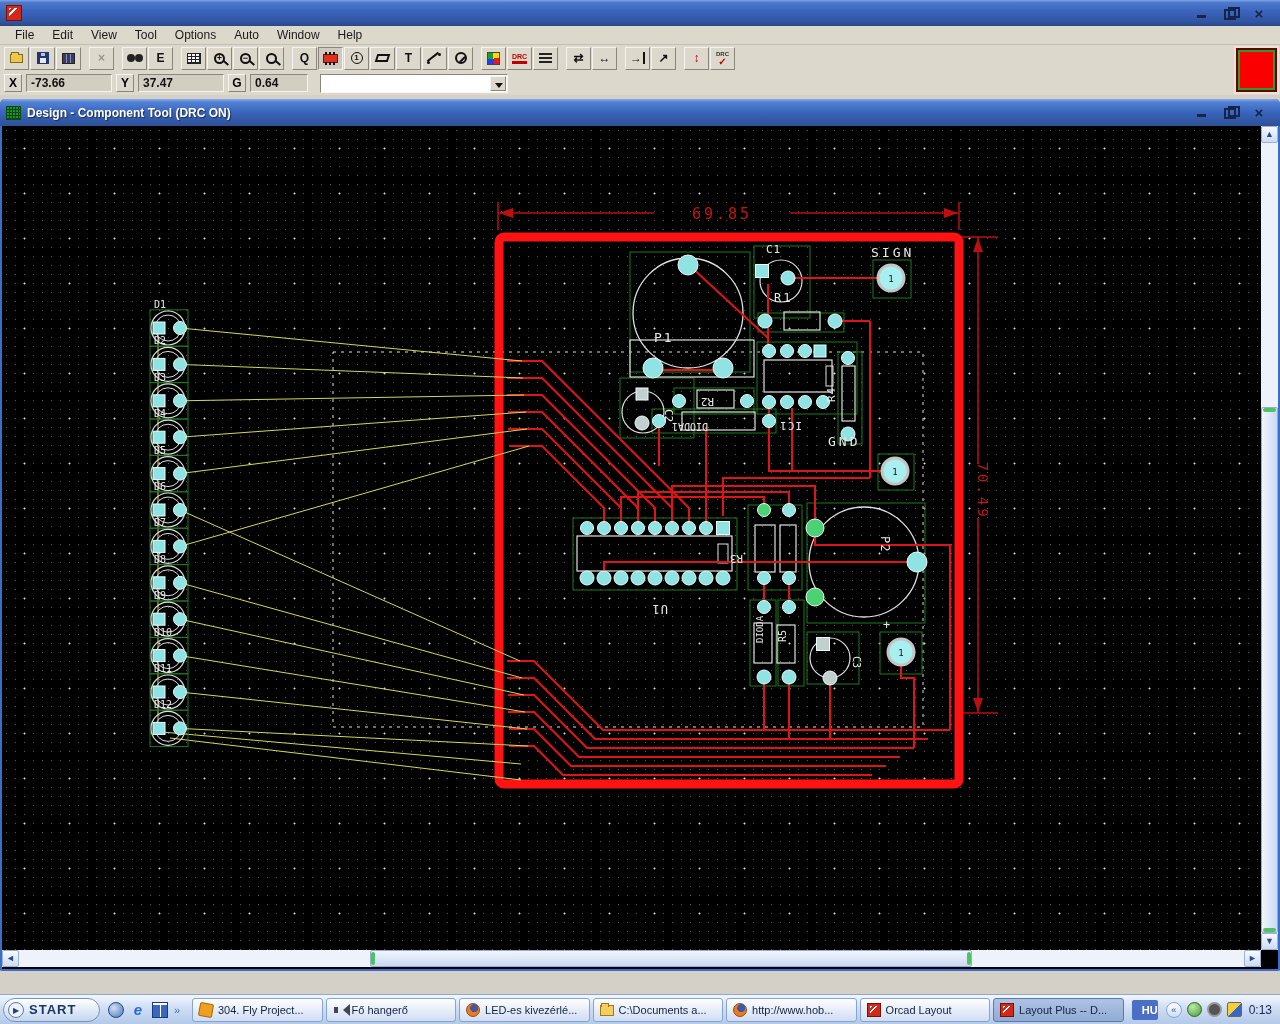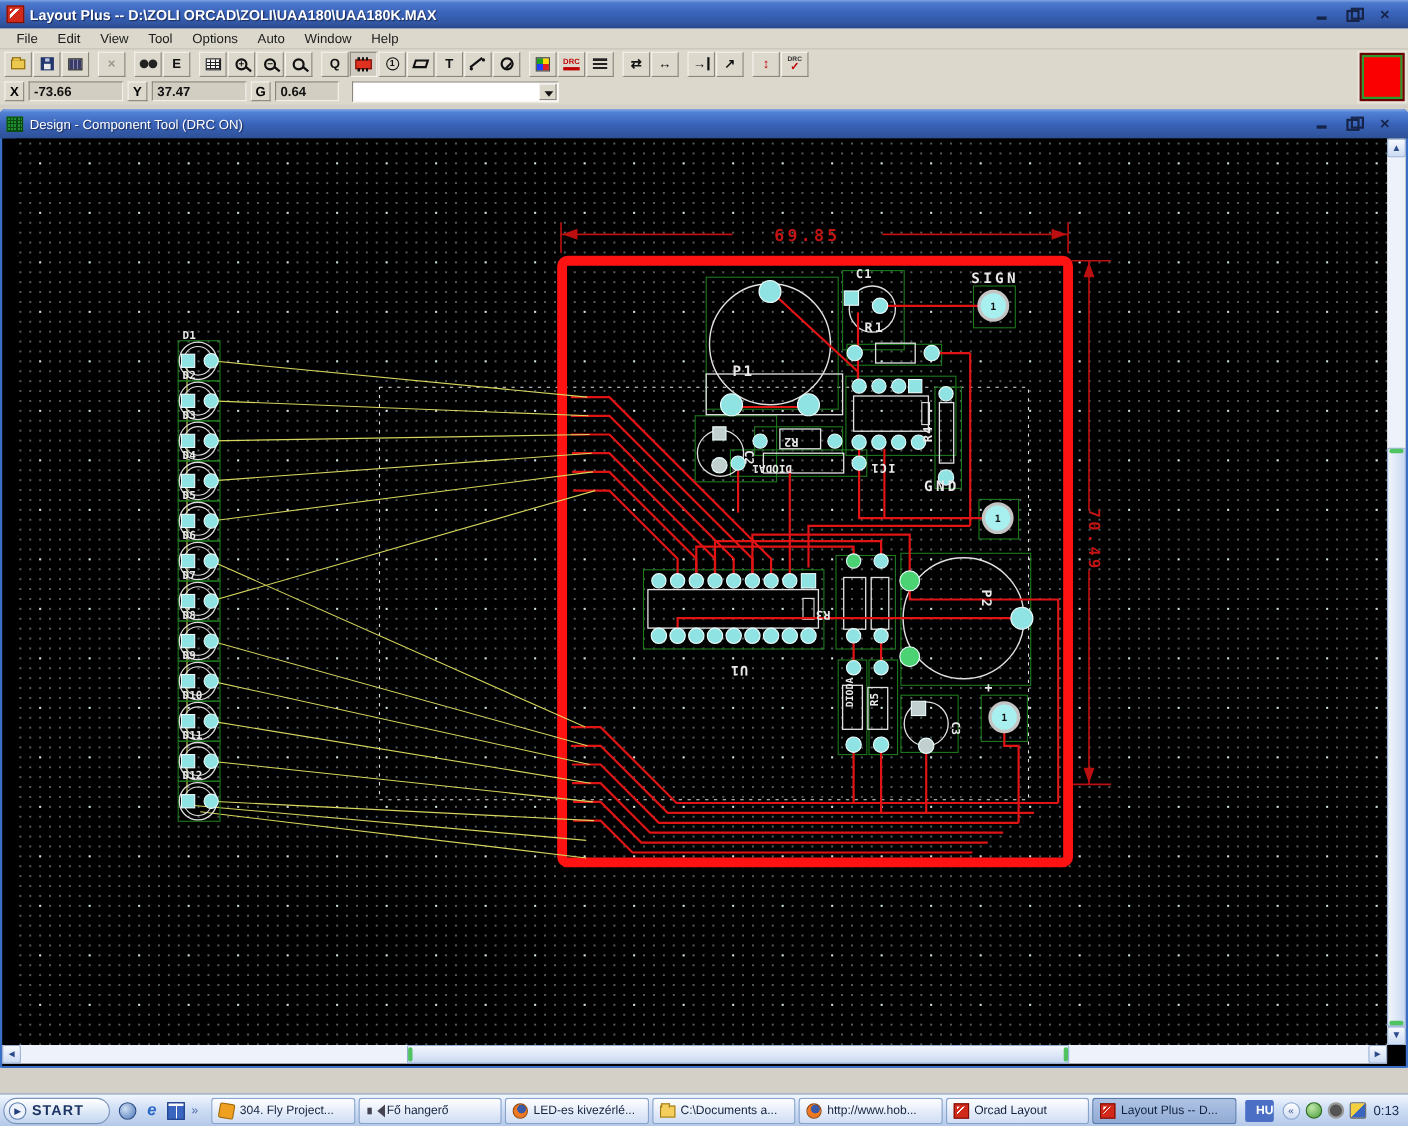--- a/index.html
+++ b/index.html
@@ -84,27 +84,27 @@
     background:#fb0000; border:2px solid #2d9a2d; outline:2px solid #6a0000; box-shadow:0 0 0 4px #e8e4da; }
 
   
   #design-win { position:absolute; left:0; top:99px; width:1280px; height:872px;
     border:2px solid #3a6fc8; border-top:none; border-radius:5px 5px 2px 2px; background:#000; }
   #design-title { position:absolute; left:-2px; top:0; width:1280px; height:27px; border-radius:5px 5px 0 0;
     background:linear-gradient(180deg,#86aae4 0%,#5181d4 12%,#3a64bb 50%,#2d5096 100%);
     display:flex; align-items:center; padding:0 6px; }
   #design-icon{ width:15px; height:14px; background:#1f8f2f; border:1px solid #0a4a12; margin-right:6px;
     background-image:repeating-linear-gradient(90deg,#0000 0 2px,#0a4a12 2px 3px),repeating-linear-gradient(#0000 0 2px,#0a4a12 2px 3px);}
-  #design-title-text { color:#fff; font-weight:normal; font-size:12px; text-shadow:1px 1px 1px #1a2a55;text-align:center; }
-
-  #pcb-wrap { position:absolute; left:12px; top:27px; width:1259px; height:824px; background:#000; overflow:hidden;
+  #design-title-text { color:#fff; font-weight:bold; font-size:12px; text-shadow:1px 1px 1px #1a2a55;text-align:center; }
+
+  #pcb-wrap { position:absolute; left:0; top:27px; width:1259px; height:824px; background:#000; overflow:hidden;
     background-image:
       radial-gradient(circle, rgba(225,240,240,.9) 0 .9px, transparent 1.1px),
       radial-gradient(circle, rgba(150,172,172,.55) 0 .8px, transparent 1px);
-    background-size:45px 45px, 9px 9px;font-weight:bold; }
+    background-size:45px 45px, 9px 9px; }
 
   
   .sb-v { position:absolute; right:0px; top:27px; width:17px; height:824px; background:#eef3fb; }
   .sb-h { position:absolute; left:0; top:851px; width:1259px; height:17px; background:#eef3fb; }
   .sb-btn { position:absolute; width:17px; height:17px;
     background:linear-gradient(180deg,#f6f9ff,#cddcf3); border:1px solid #9ab0d4; border-radius:2px;
     color:#2a4a8a; font-size:9px; text-align:center; line-height:15px; }
   .sb-thumb { position:absolute; background:linear-gradient(90deg,#f2f6fd,#c9d9f2); border:1px solid #93aed6; border-radius:2px; }
   .sb-thumb.h { background:linear-gradient(180deg,#f2f6fd,#c9d9f2); }
   .sb-thumb::before,.sb-thumb::after{ content:""; position:absolute; background:#4fc360; border-radius:2px; }
@@ -165,21 +165,20 @@
 
   svg text { user-select:none; }
 </style>
 </head>
 <body>
 
 <div id="screen">
 
   <div id="titlebar">
     <div id="app-icon"></div>
-    <span id="title-text">Layout Plus -- D:\ZOLI ORCAD\ZOLI\UAA180\UAA180K.MAX</span>
     <div class="win-btns">
       <div class="wb wb-min"></div>
       <div class="wb wb-restore"></div>
       <div class="wb wb-close">×</div>
     </div>
   </div>
 
   <div id="menubar">
       <span class="menu-item">File</span>
       <span class="menu-item">Edit</span>

